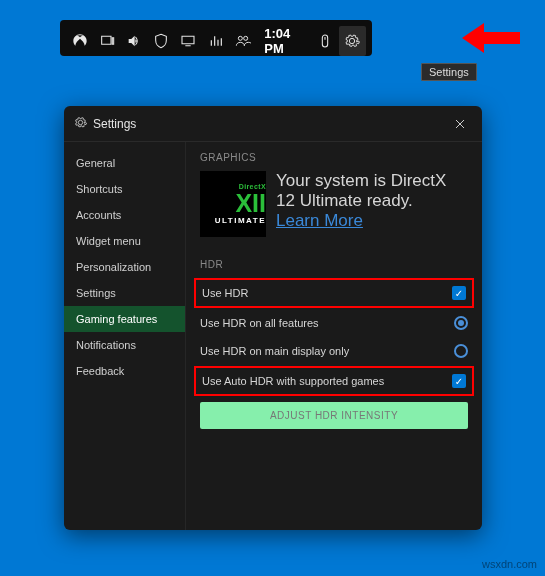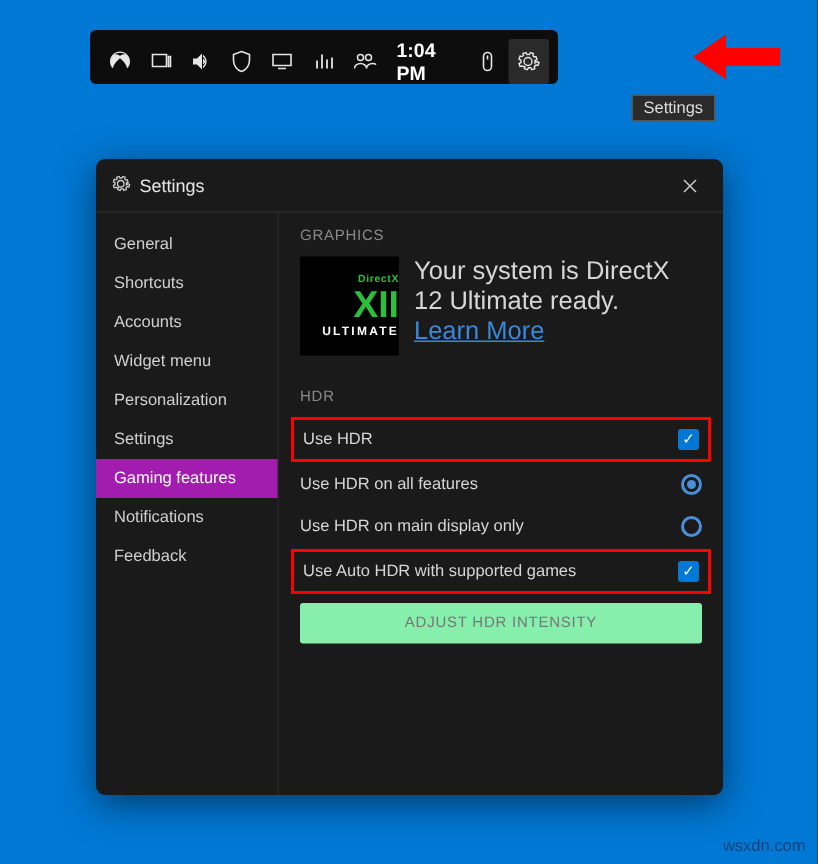--- a/index.html
+++ b/index.html
@@ -112,21 +112,21 @@
     padding: 8px 0;
     border-right: 1px solid #262626;
   }
   .sidebar-item {
     padding: 7px 12px;
     font-size: 11px;
     color: #d0d0d0;
     cursor: pointer;
   }
   .sidebar-item.active {
-    background: #a21caf;
+    background: #14532d;
     color: #fff;
   }
   .content {
     flex: 1;
     padding: 10px 14px 14px 14px;
     font-size: 11px;
     color: #bdbdbd;
   }
   .section-label {
     font-size: 10px;

